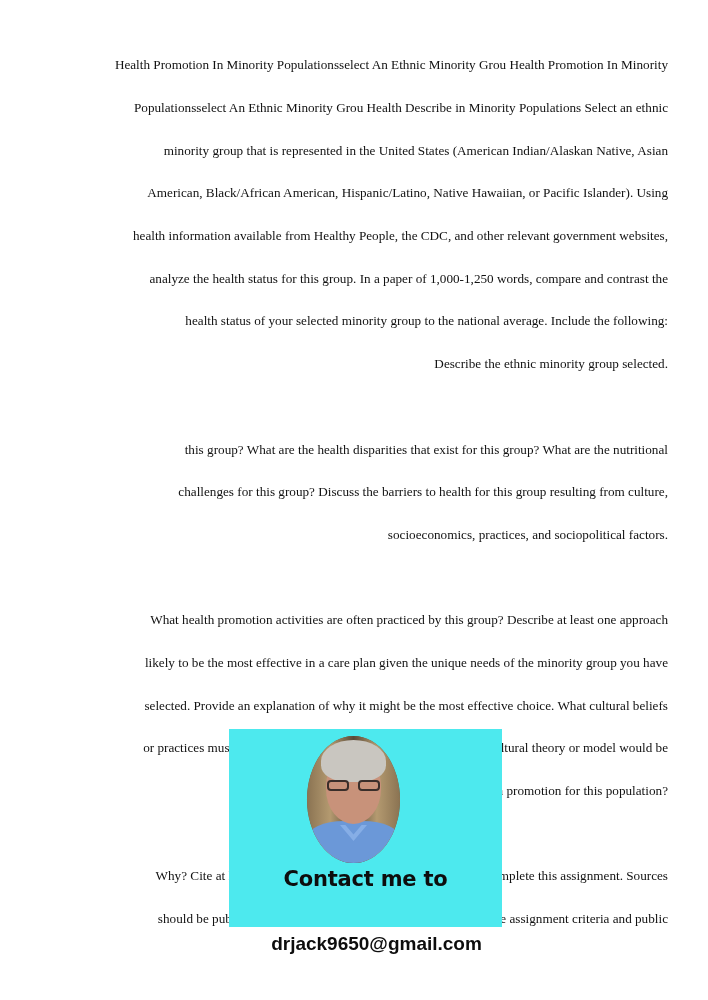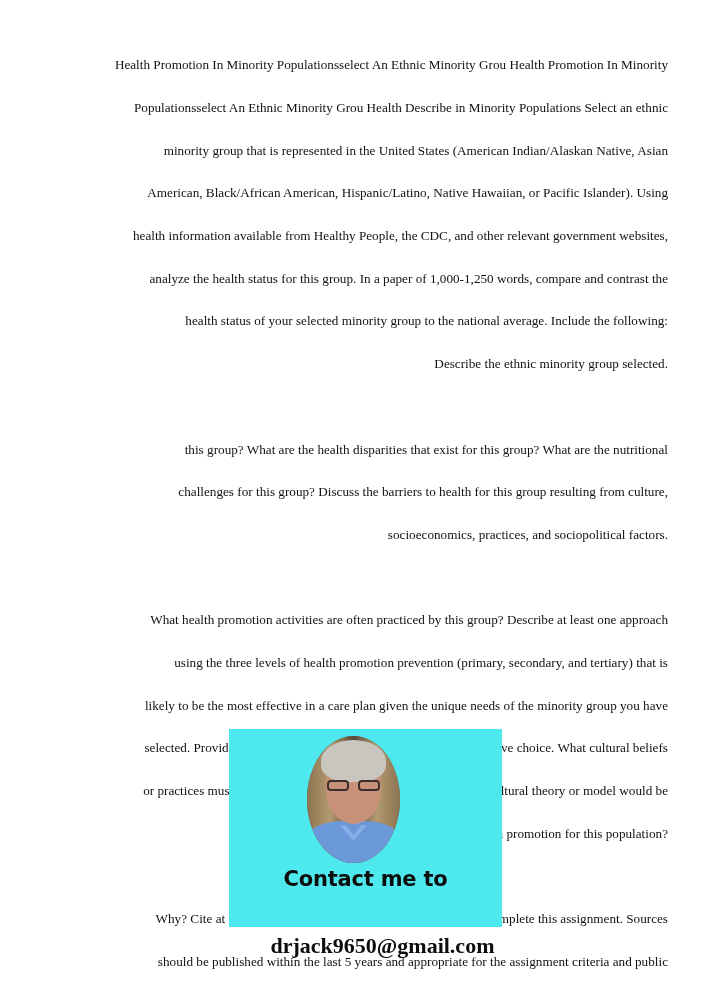--- a/index.html
+++ b/index.html
@@ -96,25 +96,25 @@
       font-family: "DejaVu Sans", "Liberation Sans", sans-serif;
       font-weight: bold;
       font-size: 21px;
       color: #0d0d0d;
       letter-spacing: -0.2px;
     }
     .banner-line.l1 { top: 138px; }
     .banner-line.l2 { top: 169px; }
     .banner-email {
       position: absolute;
-      left: 17px; width: 100%;
+      left: 11px; width: 100%;
       top: 204px;
-      font-family: Liberation Serif, serif;
+      font-family: Liberation Sans, sans-serif;
       font-weight: bold;
-      font-size: 22px;
+      font-size: 19px;
       color: #0d0d0d;
     }
   </style>
 </head>
 <body>
 
 <div class="page">
   <p class="para">
     <span class="line">Health Promotion In Minority Populationsselect An Ethnic Minority Grou Health Promotion In Minority</span>
     <span class="line">Populationsselect An Ethnic Minority Grou Health Describe in Minority Populations Select an ethnic</span>
@@ -125,21 +125,20 @@
     <span class="line">health status of your selected minority group to the national average. Include the following:</span>
     <span class="line">Describe the ethnic minority group selected.</span>
   </p>
   <p class="para">
     <span class="line">this group? What are the health disparities that exist for this group? What are the nutritional</span>
     <span class="line">challenges for this group? Discuss the barriers to health for this group resulting from culture,</span>
     <span class="line">socioeconomics, practices, and sociopolitical factors.</span>
   </p>
   <p class="para">
     <span class="line">What health promotion activities are often practiced by this group? Describe at least one approach</span>
-    <span class="line">using the three levels of health promotion prevention (primary, secondary, and tertiary) that is</span>
     <span class="line">likely to be the most effective in a care plan given the unique needs of the minority group you have</span>
     <span class="line">selected. Provide an explanation of why it might be the most effective choice. What cultural beliefs</span>
     <span class="line">or practices must be considered when creating a care plan? What cultural theory or model would be</span>
     <span class="line">best to support culturally competent health promotion for this population?</span>
   </p>
   <p class="para">
     <span class="line">Why? Cite at least three peer-reviewed or scholarly sources to complete this assignment. Sources</span>
     <span class="line">should be published within the last 5 years and appropriate for the assignment criteria and public</span>
     
     

